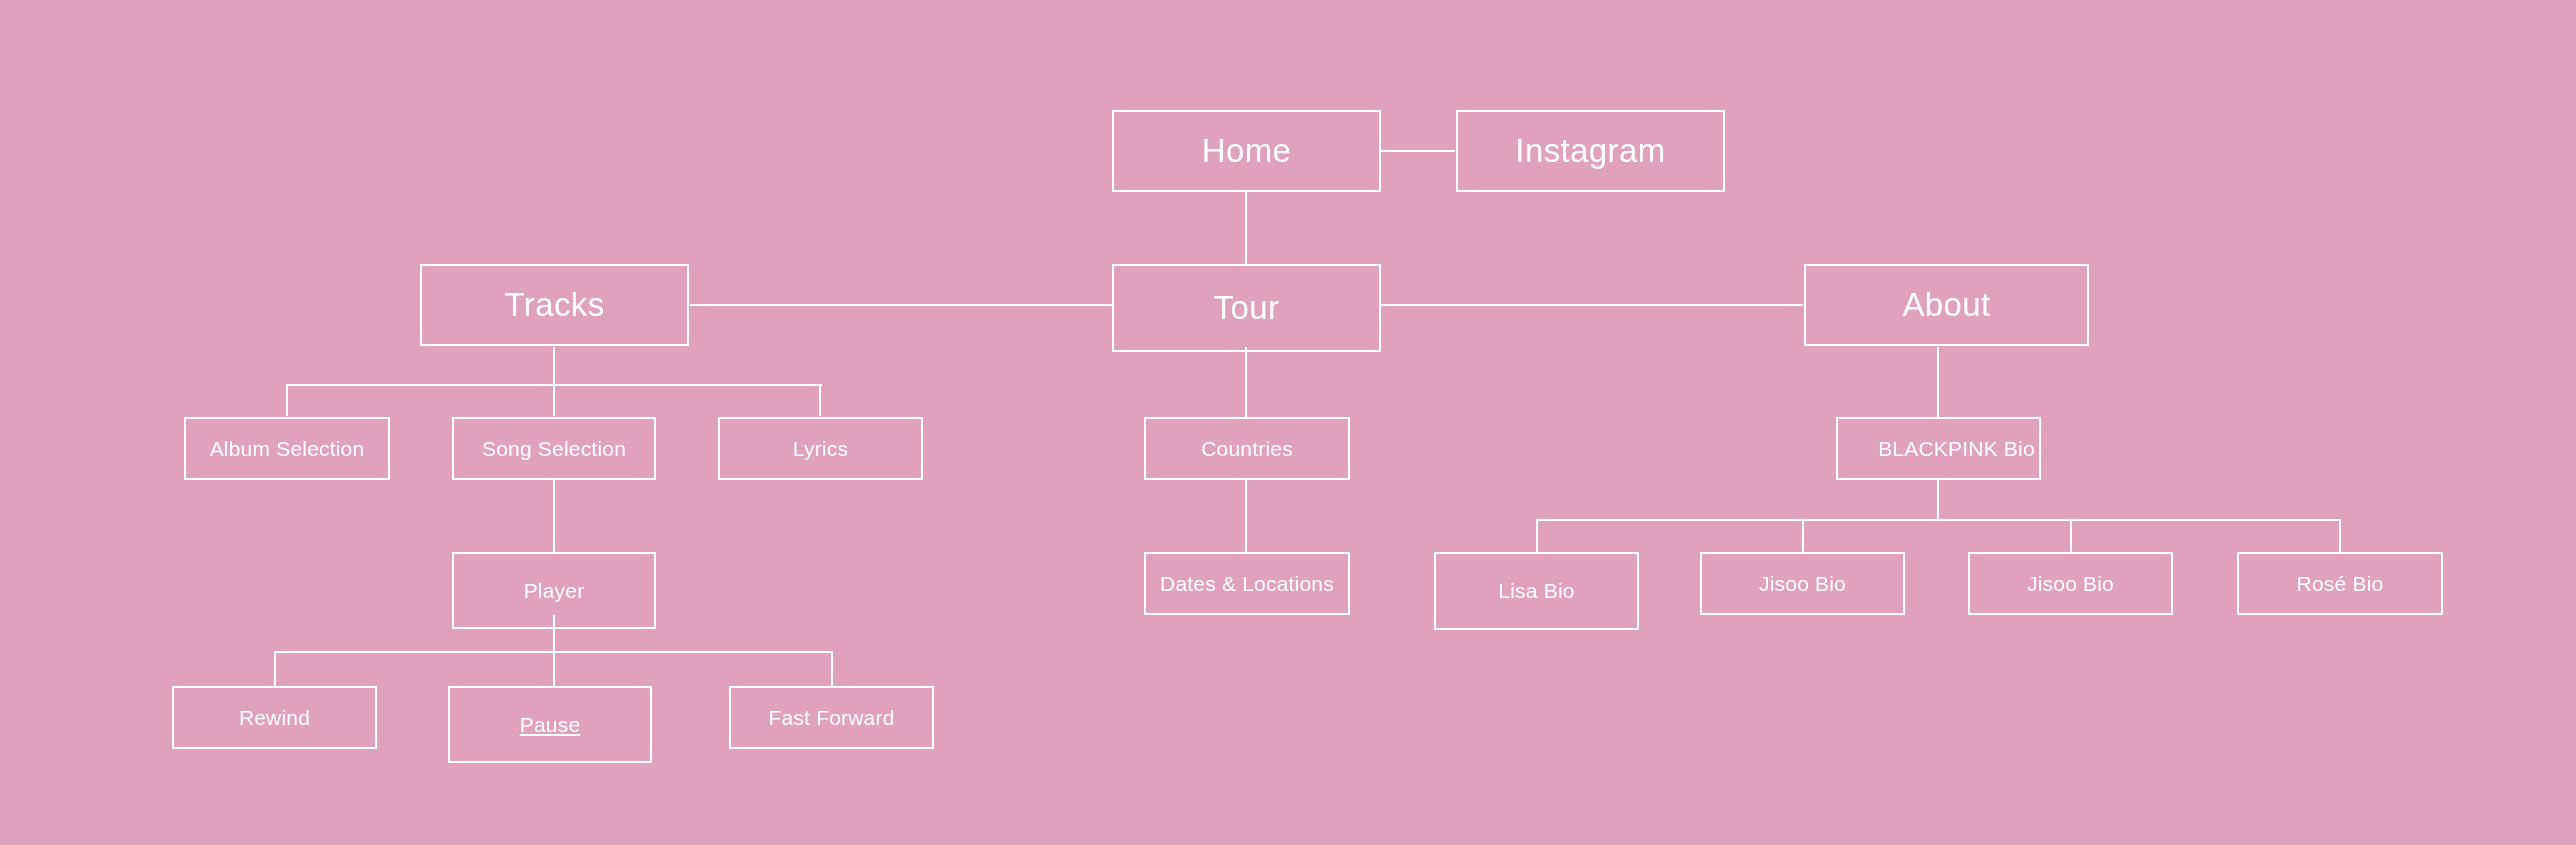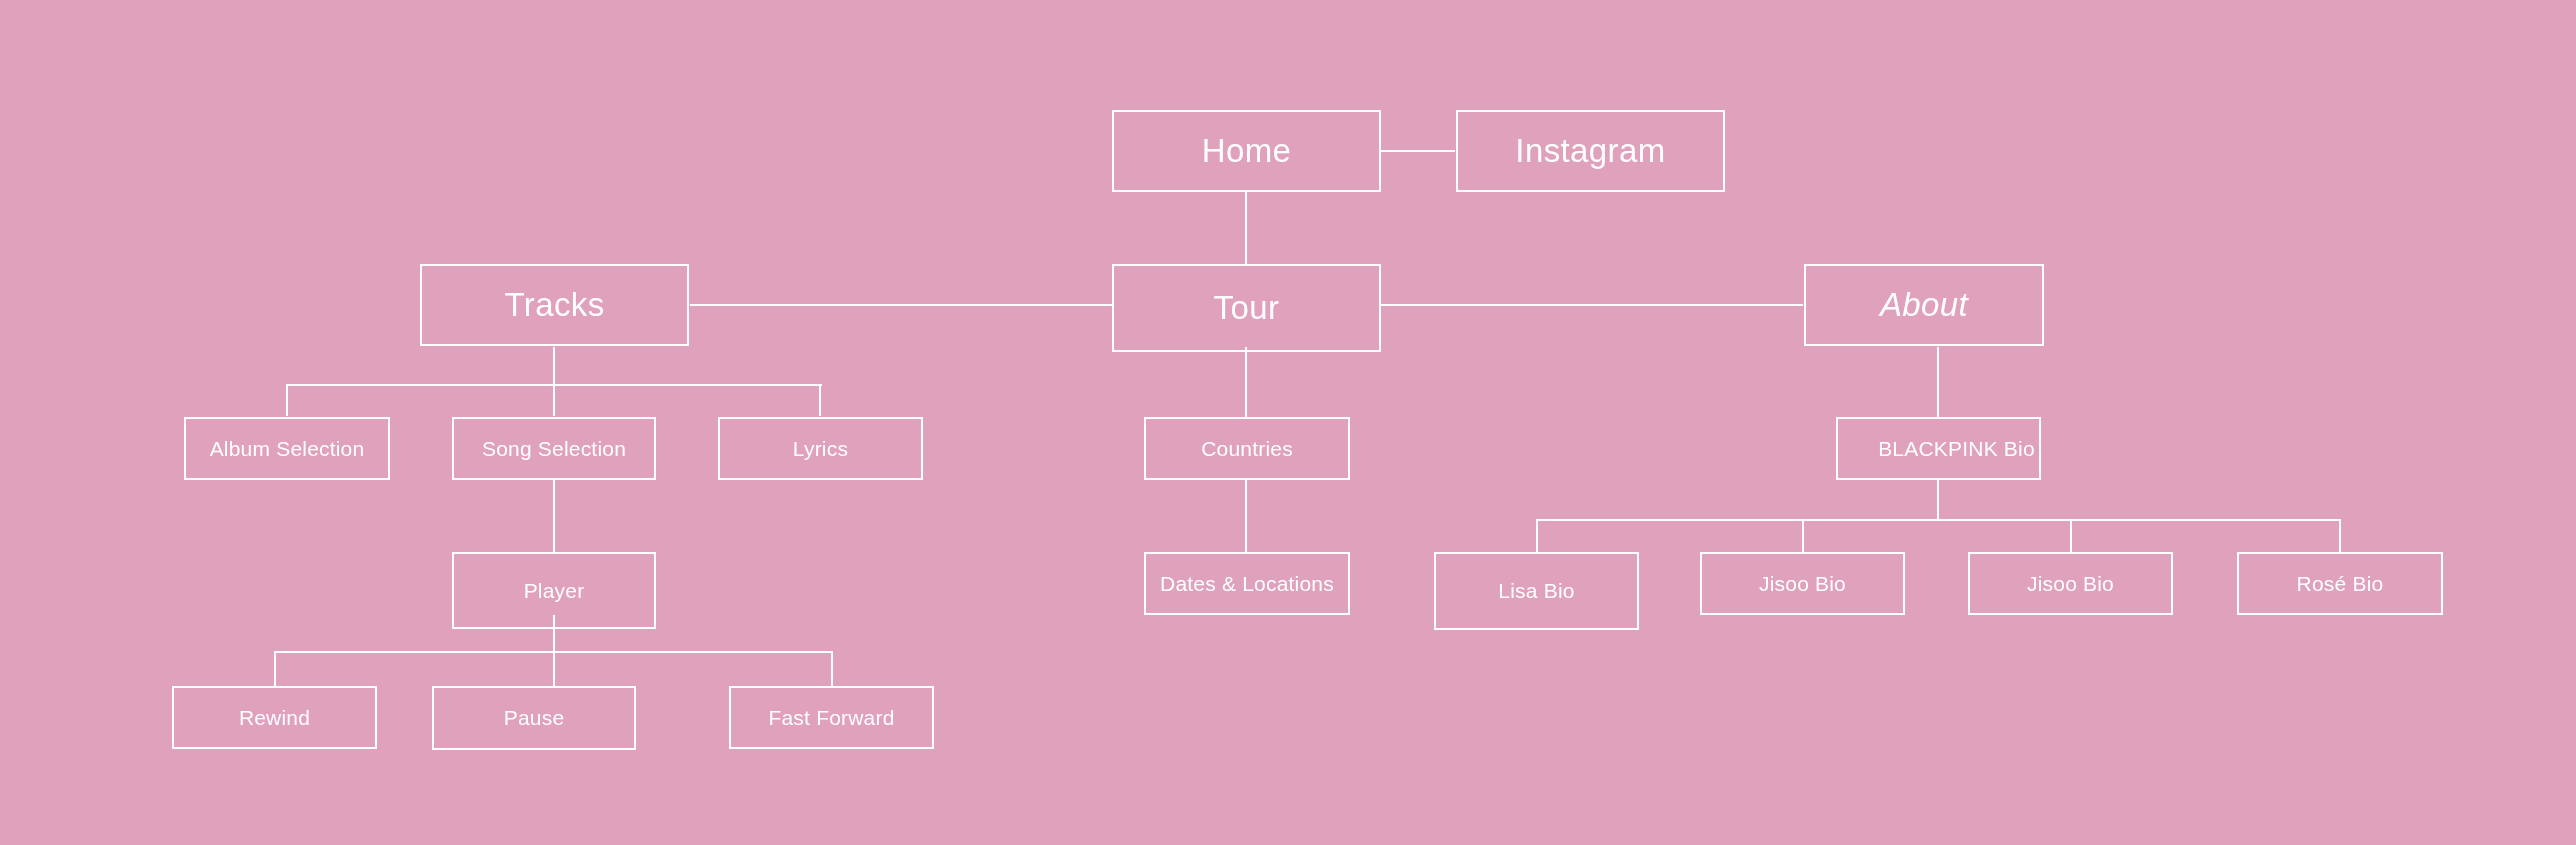--- a/index.html
+++ b/index.html
@@ -71,33 +71,33 @@
   <div class="line v" style="left:1536px;top:519px;height:33px;"></div>
   <div class="line v" style="left:1802px;top:519px;height:33px;"></div>
   <div class="line v" style="left:2070px;top:519px;height:33px;"></div>
   <div class="line v" style="left:2339px;top:519px;height:33px;"></div>
 
   <div class="node big" style="left:1112px;top:110px;width:269px;height:82px;">Home</div>
   <div class="node big" style="left:1456px;top:110px;width:269px;height:82px;">Instagram</div>
 
   <div class="node big" style="left:420px;top:264px;width:269px;height:82px;">Tracks</div>
   <div class="node big" style="left:1112px;top:264px;width:269px;height:88px;">Tour</div>
-  <div class="node big" style="left:1804px;top:264px;width:240px;height:82px;font-style:italic;">About</div>
+  <div class="node big" style="left:1804px;top:264px;width:285px;height:82px;">About</div>
 
   <div class="node small" style="left:184px;top:417px;width:206px;height:63px;">Album Selection</div>
   <div class="node small" style="left:452px;top:417px;width:204px;height:63px;">Song Selection</div>
   <div class="node small" style="left:718px;top:417px;width:205px;height:63px;">Lyrics</div>
   <div class="node small" style="left:1144px;top:417px;width:206px;height:63px;">Countries</div>
   <div class="node small" style="left:1836px;top:417px;width:205px;height:63px;padding-left:36px;">BLACKPINK Bio</div>
 
   <div class="node small" style="left:452px;top:552px;width:204px;height:77px;">Player</div>
   <div class="node small" style="left:1144px;top:552px;width:206px;height:63px;">Dates &amp; Locations</div>
   <div class="node small" style="left:1434px;top:552px;width:205px;height:78px;">Lisa Bio</div>
   <div class="node small" style="left:1700px;top:552px;width:205px;height:63px;">Jisoo Bio</div>
   <div class="node small" style="left:1968px;top:552px;width:205px;height:63px;">Jisoo Bio</div>
   <div class="node small" style="left:2237px;top:552px;width:206px;height:63px;">Rosé Bio</div>
 
   <div class="node small" style="left:172px;top:686px;width:205px;height:63px;">Rewind</div>
-  <div class="node small" style="left:432px;top:686px;width:204px;height:64px;">Pause</div>
+  <div class="node small" style="left:448px;top:686px;width:204px;height:77px;text-decoration:underline;">Pause</div>
   <div class="node small" style="left:729px;top:686px;width:205px;height:63px;">Fast Forward</div>
 
 </div>
 
 
 </body></html>

